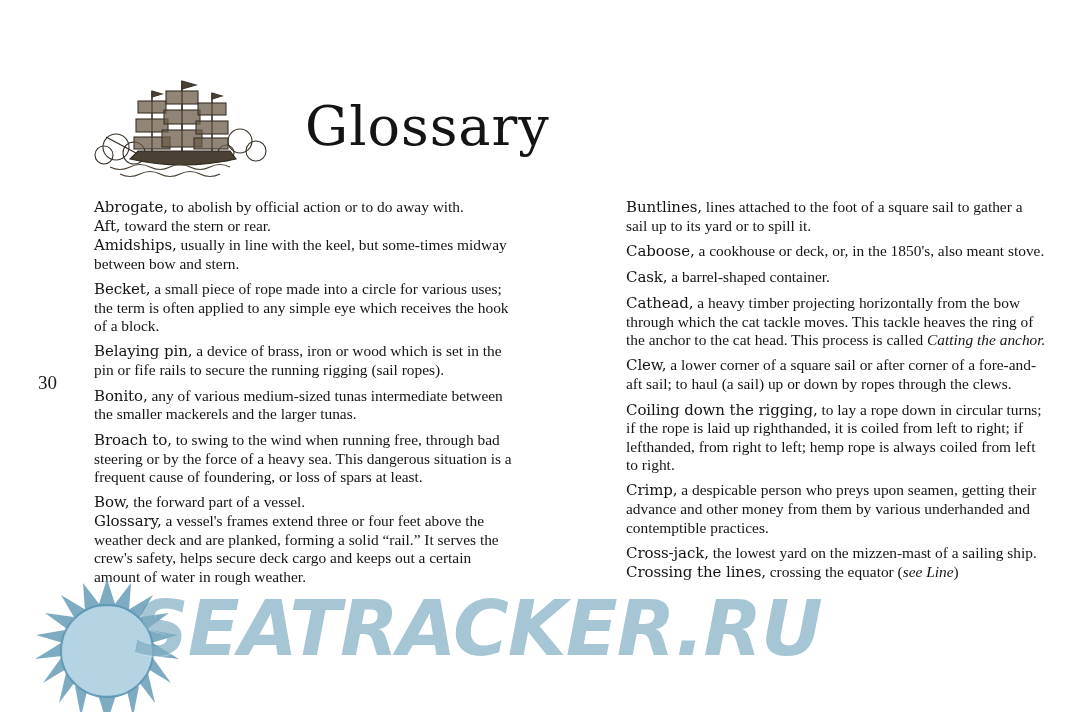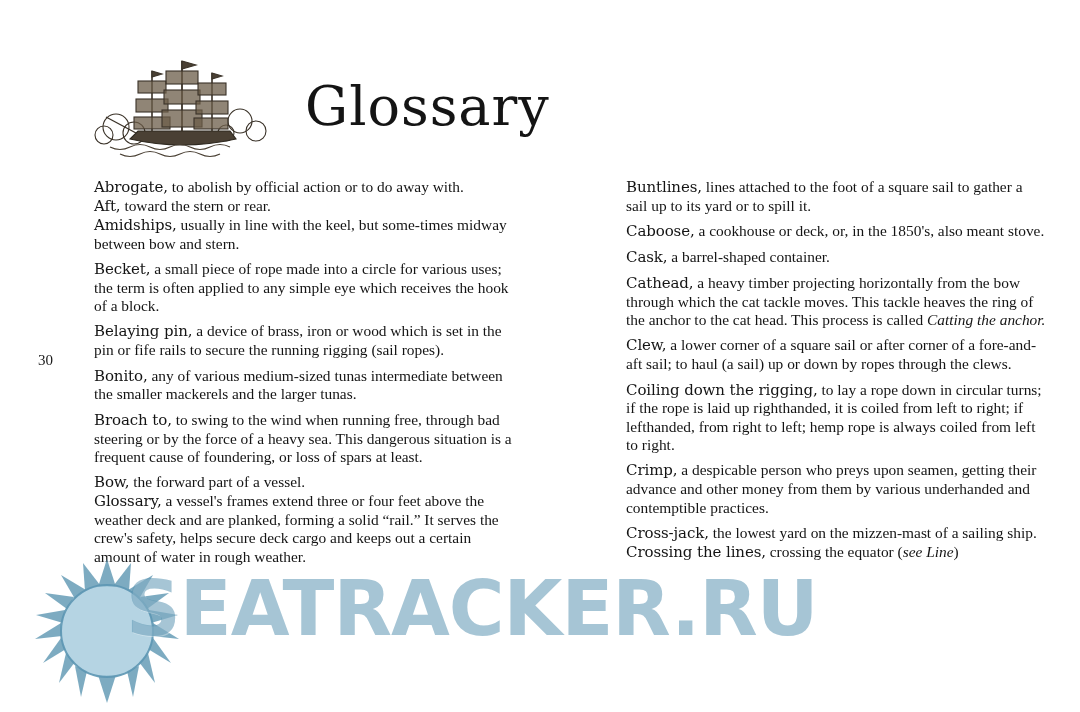--- a/index.html
+++ b/index.html
@@ -11,20 +11,21 @@
     width: 1080px;
     height: 712px;
     position: relative;
     overflow: hidden;
     font-family: "Liberation Serif", serif;
     color: #1a1a1a;
   }
   .page {
     position: absolute;
     inset: 0;
+    margin-top: 20px;
   }
 
   
   .header {
     position: absolute;
     left: 90px;
     top: 55px;
     width: 440px;
     height: 110px;
   }
@@ -45,21 +46,21 @@
     color: #141414;
     font-weight: 400;
   }
 
   
   .page-number {
     position: absolute;
     left: 38px;
     top: 352px;
     font-family: "Liberation Serif", serif;
-    font-size: 15px;
+    font-size: 19px;
     color: #1a1a1a;
   }
 
   
   .column {
     position: absolute;
     top: 178px;
     font-size: 15.4px;
     line-height: 1.19;
     text-align: left;
@@ -94,24 +95,25 @@
   .watermark {
     position: absolute;
     left: 22px;
     top: 556px;
     width: 1030px;
     height: 150px;
     pointer-events: none;
   }
   .wm-text {
     position: absolute;
-    left: 104px;
+    left: 112px;
     top: 8px;
     font-family: "DejaVu Sans", sans-serif;
     font-weight: bold;
+    font-style: italic;
     font-size: 76px;
     letter-spacing: -1px;
     color: rgba(92, 150, 178, 0.55);
     text-shadow: 1px 1px 0 rgba(255,255,255,0.35);
     white-space: nowrap;
   }
   .wm-sun {
     position: absolute;
     left: 0px;
     top: 0px;

